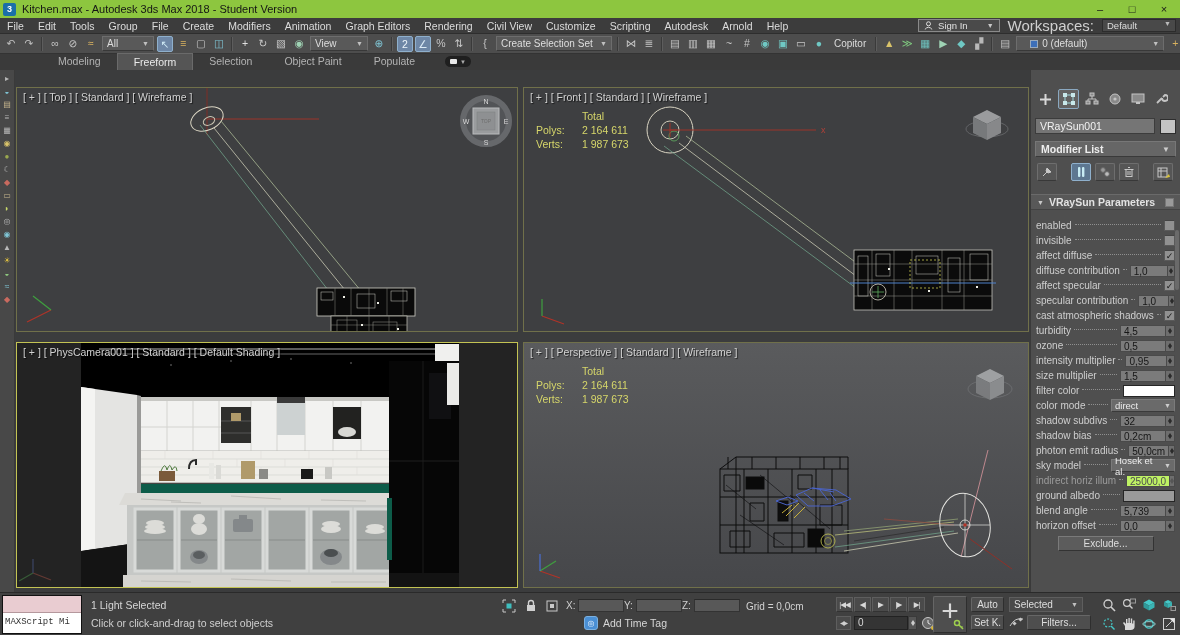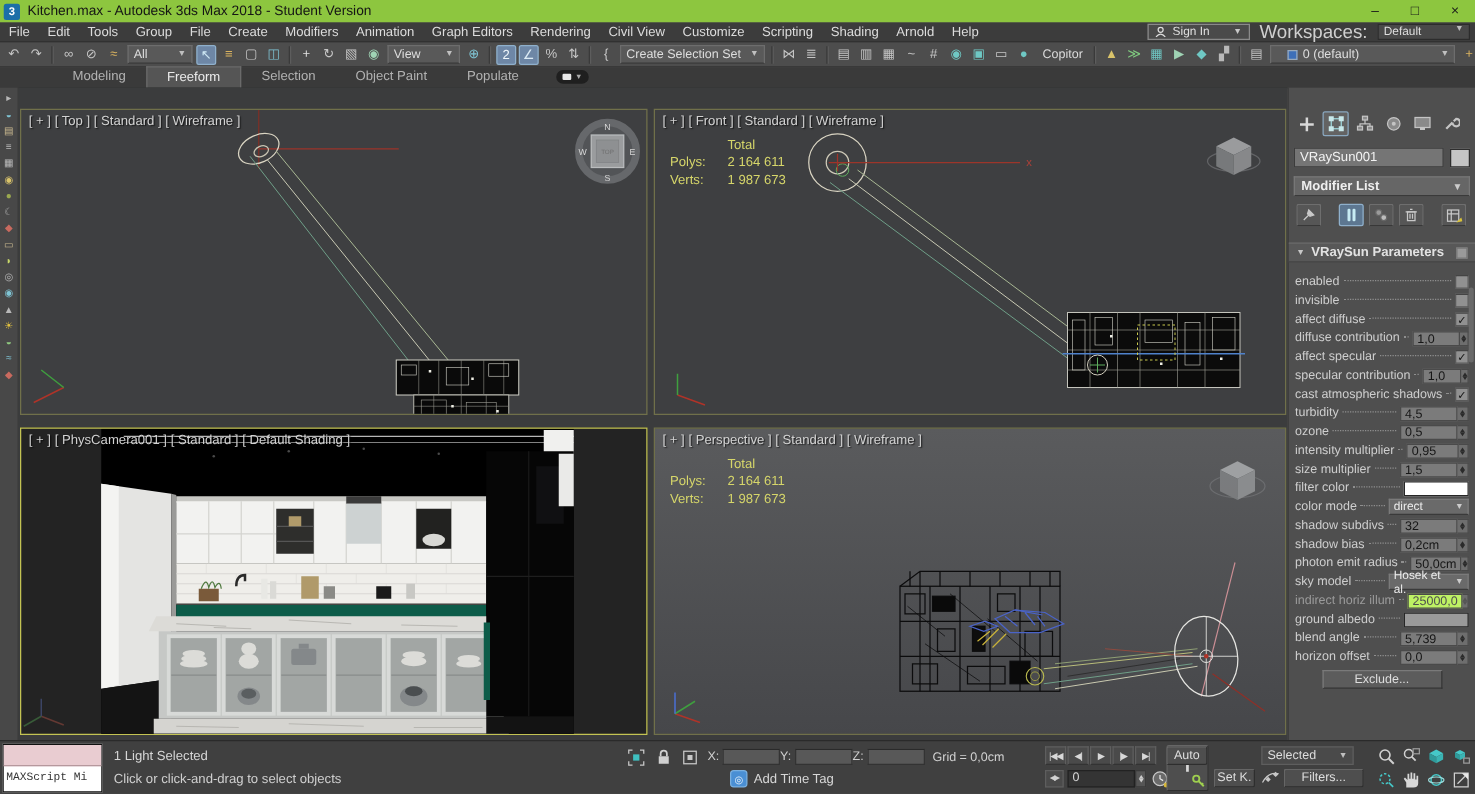--- a/index.html
+++ b/index.html
@@ -150,21 +150,21 @@
   #frame-spin i{display:block;width:0;height:0;border:2.5px solid transparent}
   #frame-spin .up{border-bottom:3px solid #ccc;margin-bottom:-1px}
   #frame-spin .dn{border-top:3px solid #ccc}
   #time-config{position:absolute;left:921px;top:23px;cursor:pointer}
   #bigkey{position:absolute;left:933px;top:3px;width:34px;height:37px;background:#4e4e4e;border:1px solid #666;
     border-bottom-color:#2e2e2e;border-right-color:#2e2e2e;border-radius:2px;cursor:pointer}
   #bigkey .plus{position:absolute;left:0;top:-3px;width:100%;text-align:center;font-size:30px;font-weight:200;color:#d8d8d8}
   #bigkey svg{position:absolute;right:1px;bottom:1px}
   .sbbtn{position:absolute;background:#4e4e4e;border:1px solid #666;border-bottom-color:#2e2e2e;
     border-right-color:#2e2e2e;color:#dedede;font-size:10px;text-align:center;border-radius:2px;cursor:pointer}
-  #auto-btn{left:933px;top:4px;width:33px;height:15px;line-height:13px}
+  #auto-btn{left:971px;top:4px;width:33px;height:15px;line-height:13px}
   #setk-btn{left:971px;top:22px;width:33px;height:15px;line-height:13px}
   #sel-filter{position:absolute;left:1009px;top:4px;width:74px;height:15px;background:#4a4a4a;border:1px solid #5e5e5e;
     color:#dedede;font-size:10px;display:flex;align-items:center;padding:0 4px;cursor:pointer}
   #sel-filter .arr{margin-left:auto;font-size:7px;color:#c0c0c0}
   #keyfilter-icon{position:absolute;left:1009px;top:22px;cursor:pointer}
   #filters-btn{left:1027px;top:22px;width:64px;height:15px;line-height:13px}
   #navgrid{position:absolute;left:1099px;top:3px;display:grid;grid-template-columns:repeat(4,19px);
     grid-template-rows:18px 18px;gap:1px}
   .navbtn{display:flex;align-items:center;justify-content:center;cursor:pointer;border-radius:2px}
 </style>
@@ -191,21 +191,21 @@
         <span class="menu-item">Group</span>
         <span class="menu-item">File</span>
         <span class="menu-item">Create</span>
         <span class="menu-item">Modifiers</span>
         <span class="menu-item">Animation</span>
         <span class="menu-item">Graph Editors</span>
         <span class="menu-item">Rendering</span>
         <span class="menu-item">Civil View</span>
         <span class="menu-item">Customize</span>
         <span class="menu-item">Scripting</span>
-        <span class="menu-item">Shading</span>
+        <span class="menu-item">Autodesk</span>
         <span class="menu-item">Arnold</span>
         <span class="menu-item">Help</span>
       </div>
     <div id="menubar-right">
       <div id="signin">
         <svg width="9" height="9" viewBox="0 0 9 9">
           <circle cx="4.5" cy="2.8" r="2" fill="none" stroke="#ddd"></circle>
           <path d="M0.8,8.5 q3.7,-4.5 7.4,0" fill="none" stroke="#ddd"></path>
         </svg>
         <span>Sign In</span>

